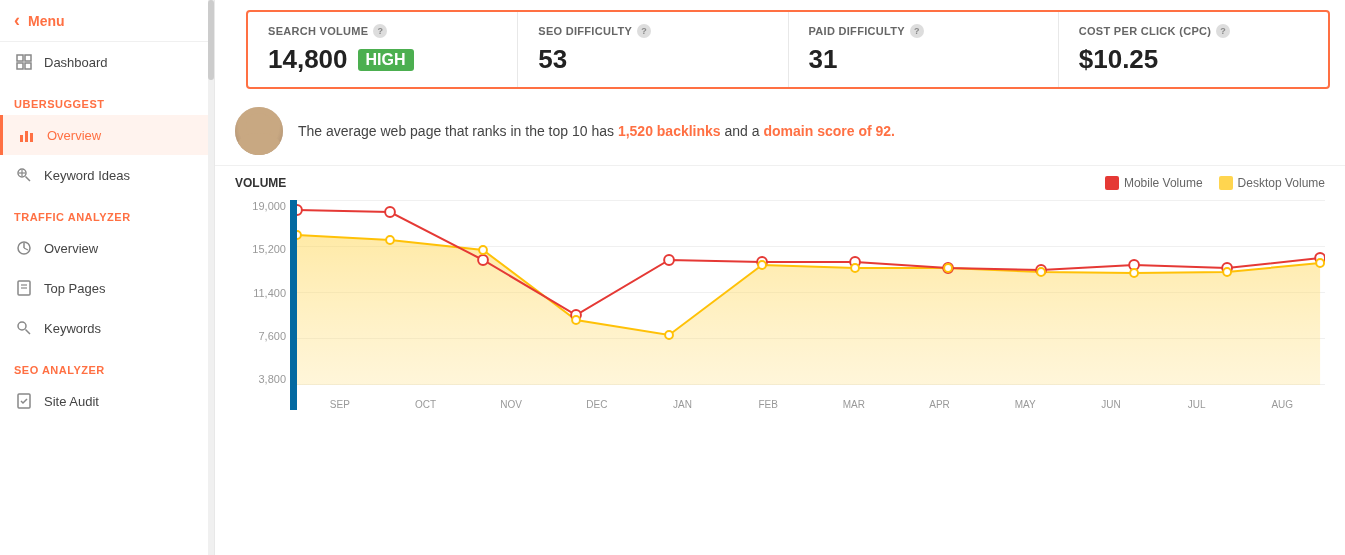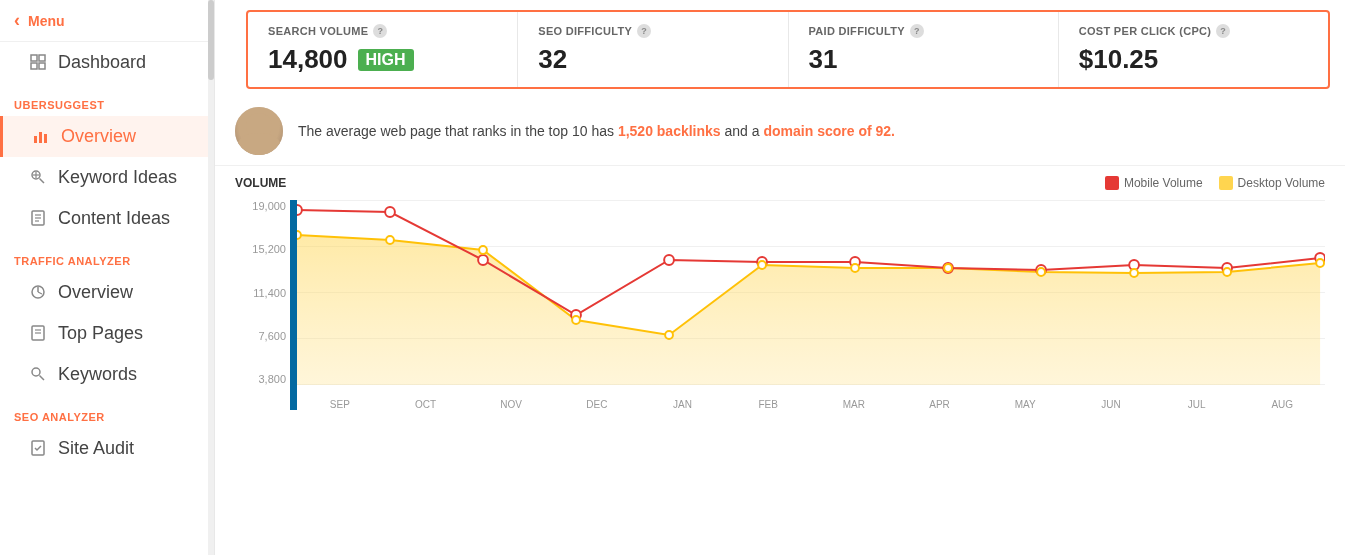--- a/index.html
+++ b/index.html
@@ -29,24 +29,25 @@
       margin-right: 8px;
       font-weight: bold;
     }
     .menu-label {
       color: #ff7043;
       font-weight: bold;
       font-size: 14px;
     }
     .nav-item {
       display: flex;
-      padding: 10px 28px;
+      align-items: center;
+      padding: 10px 14px;
       cursor: pointer;
       color: #444;
-      font-size: 18px;
+      font-size: 13px;
     }
     .nav-item.active {
       background: #fff3ee;
       color: #ff7043;
       border-left: 3px solid #ff7043;
     }
     .nav-icon {
       width: 20px;
       height: 20px;
       margin-right: 10px;
@@ -315,31 +316,20 @@
       <svg width="16" height="16" viewBox="0 0 16 16" fill="none">
         <circle cx="6" cy="6" r="4" stroke="#888" stroke-width="1.5"></circle>
         <line x1="9.5" y1="9.5" x2="14" y2="14" stroke="#888" stroke-width="1.5"></line>
         <line x1="3" y1="6" x2="9" y2="6" stroke="#888" stroke-width="1.2"></line>
         <line x1="6" y1="3" x2="6" y2="9" stroke="#888" stroke-width="1.2"></line>
       </svg>
     </span>
     <span>Keyword Ideas</span>
   </div>
 
-  <div class="nav-item">
-    <span class="nav-icon">
-      <svg width="16" height="16" viewBox="0 0 16 16" fill="none">
-        <rect x="2" y="1" width="12" height="14" rx="1" stroke="#888" stroke-width="1.5"></rect>
-        <line x1="5" y1="5" x2="11" y2="5" stroke="#888" stroke-width="1.2"></line>
-        <line x1="5" y1="8" x2="11" y2="8" stroke="#888" stroke-width="1.2"></line>
-        <line x1="5" y1="11" x2="9" y2="11" stroke="#888" stroke-width="1.2"></line>
-      </svg>
-    </span>
-    <span>Content Ideas</span>
-  </div>
 
   <div class="section-label">TRAFFIC ANALYZER</div>
 
   <div class="nav-item">
     <span class="nav-icon">
       <svg width="16" height="16" viewBox="0 0 16 16" fill="none">
         <circle cx="8" cy="8" r="6" stroke="#888" stroke-width="1.5"></circle>
         <path d="M8 8 L8 3" stroke="#888" stroke-width="1.5"></path>
         <path d="M8 8 L12 10" stroke="#888" stroke-width="1.2"></path>
       </svg>
@@ -392,21 +382,21 @@
       <div class="stat-value">
         <span>14,800</span>
         <span class="high-badge">HIGH</span>
       </div>
     </div>
     <div class="stat-item">
       <div class="stat-label">
         <span>SEO DIFFICULTY</span>
         <span class="help-icon">?</span>
       </div>
-      <div class="stat-value">32</div>
+      <div class="stat-value">53</div>
     </div>
     <div class="stat-item">
       <div class="stat-label">
         <span>PAID DIFFICULTY</span>
         <span class="help-icon">?</span>
       </div>
       <div class="stat-value">31</div>
     </div>
     <div class="stat-item">
       <div class="stat-label">

